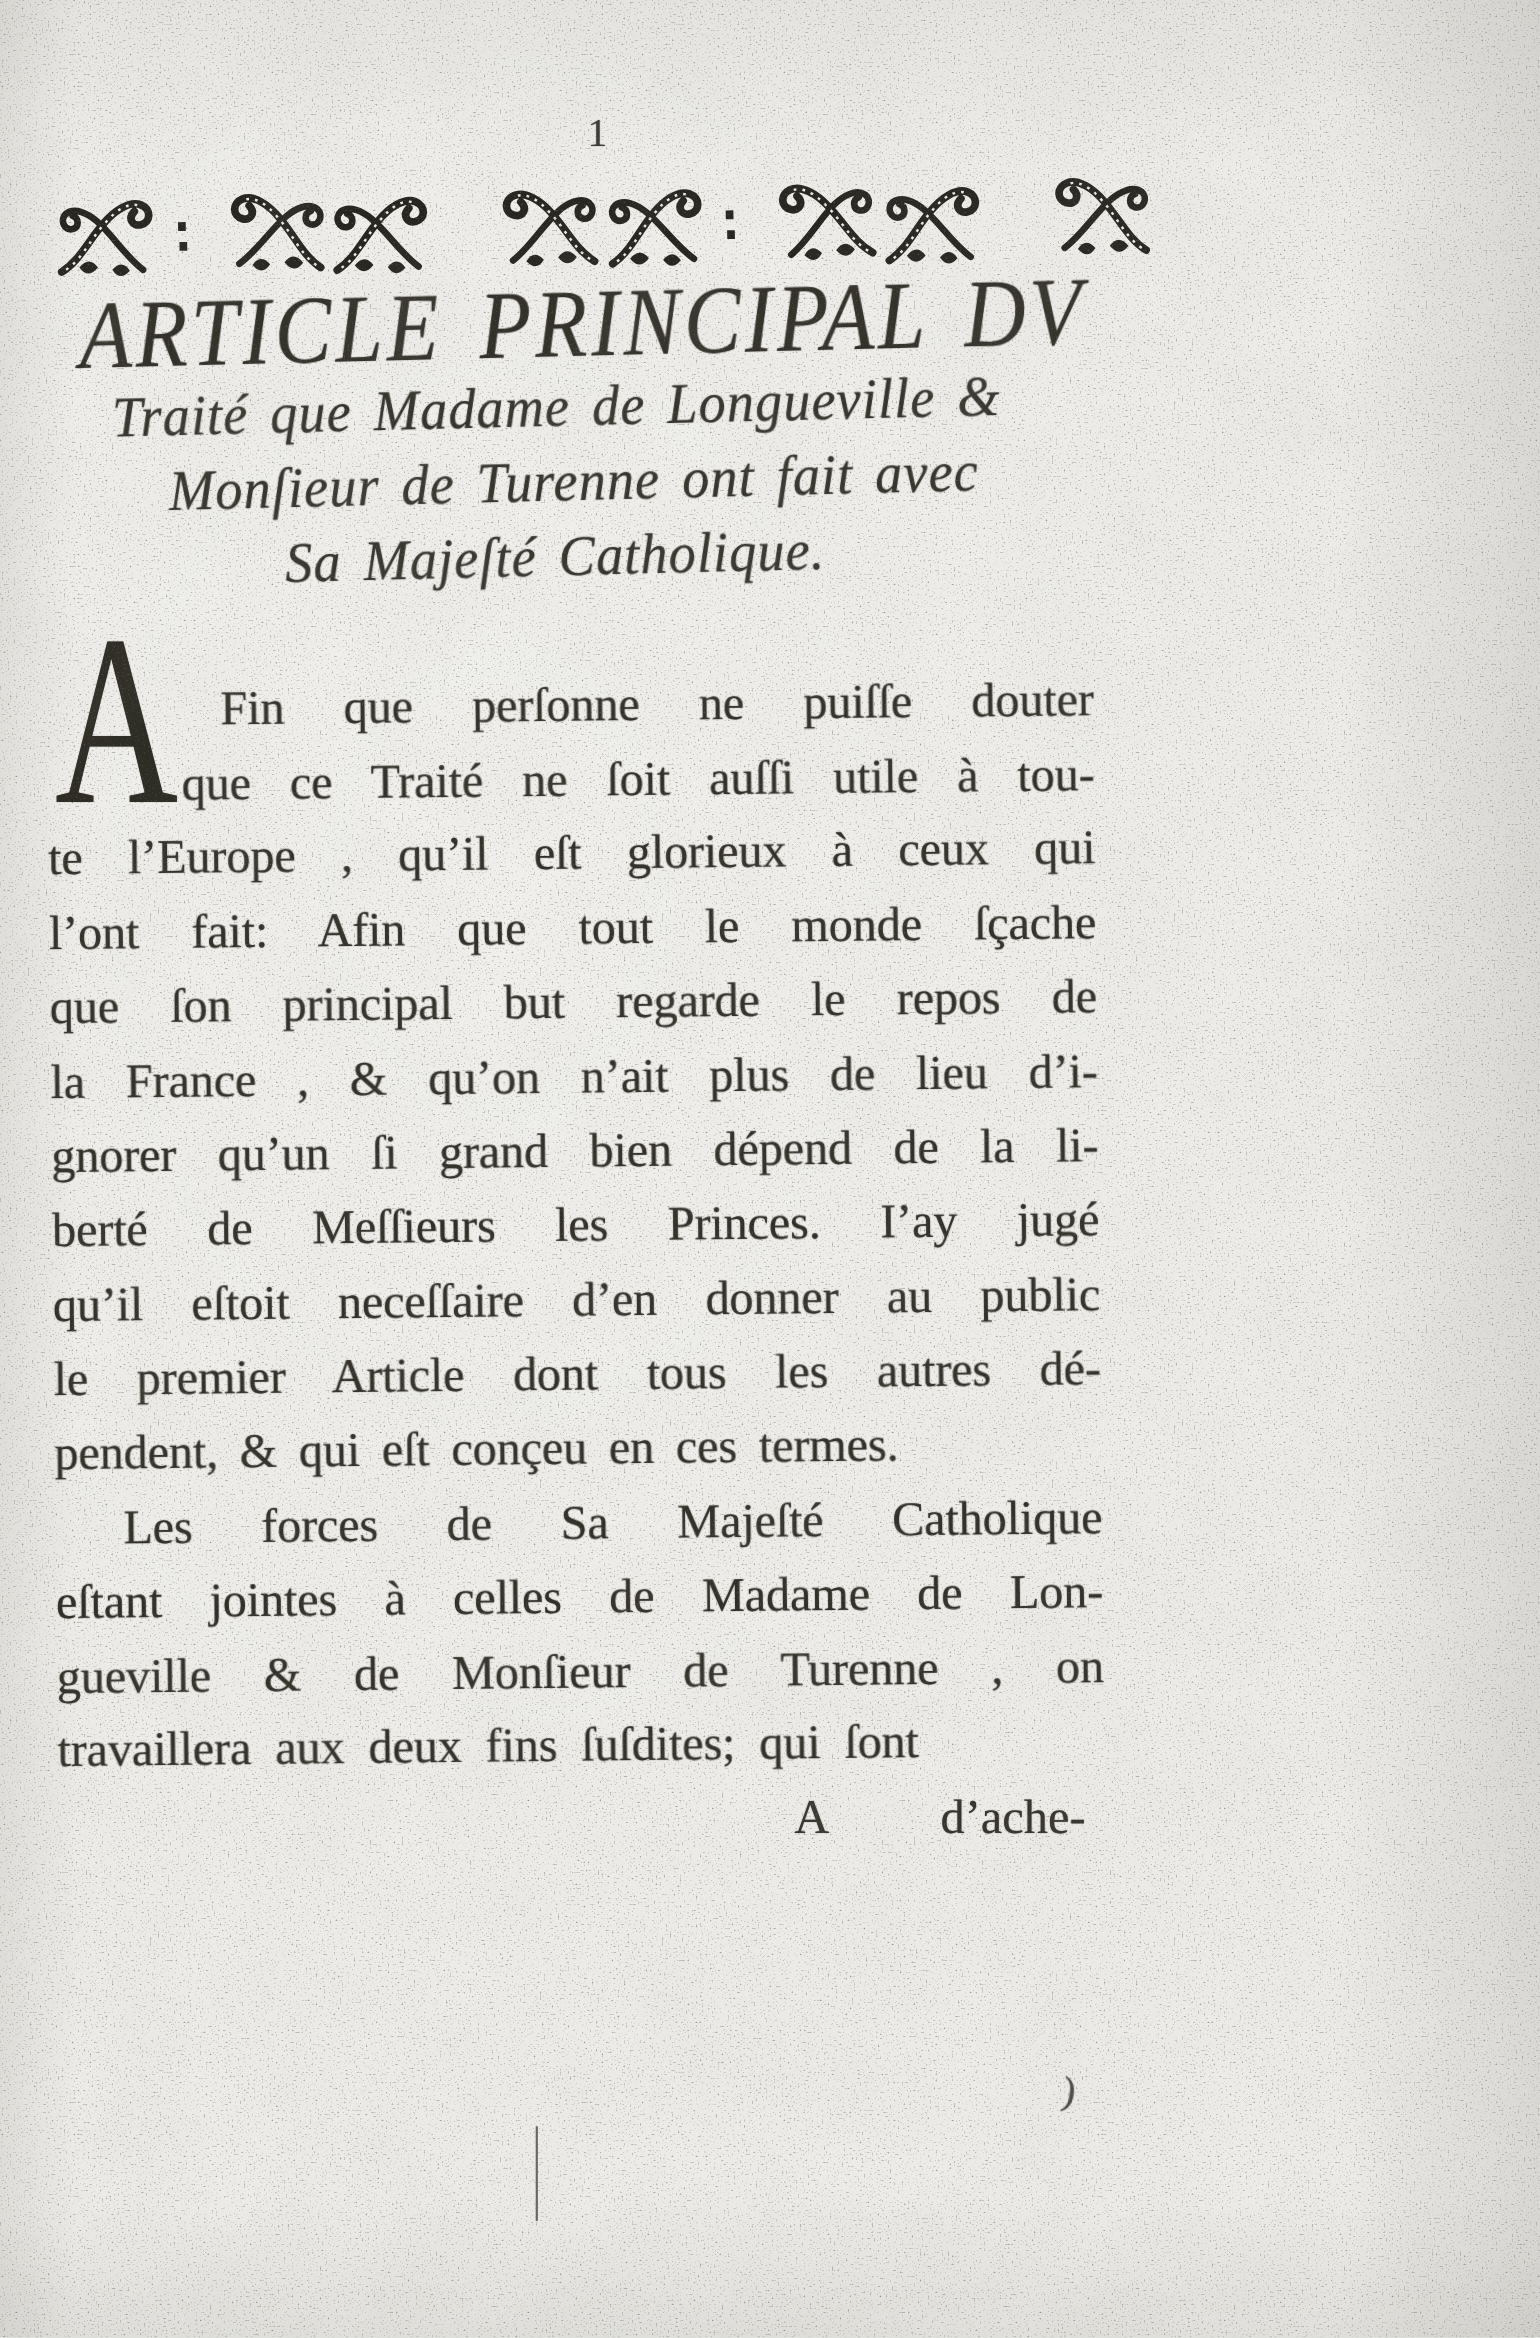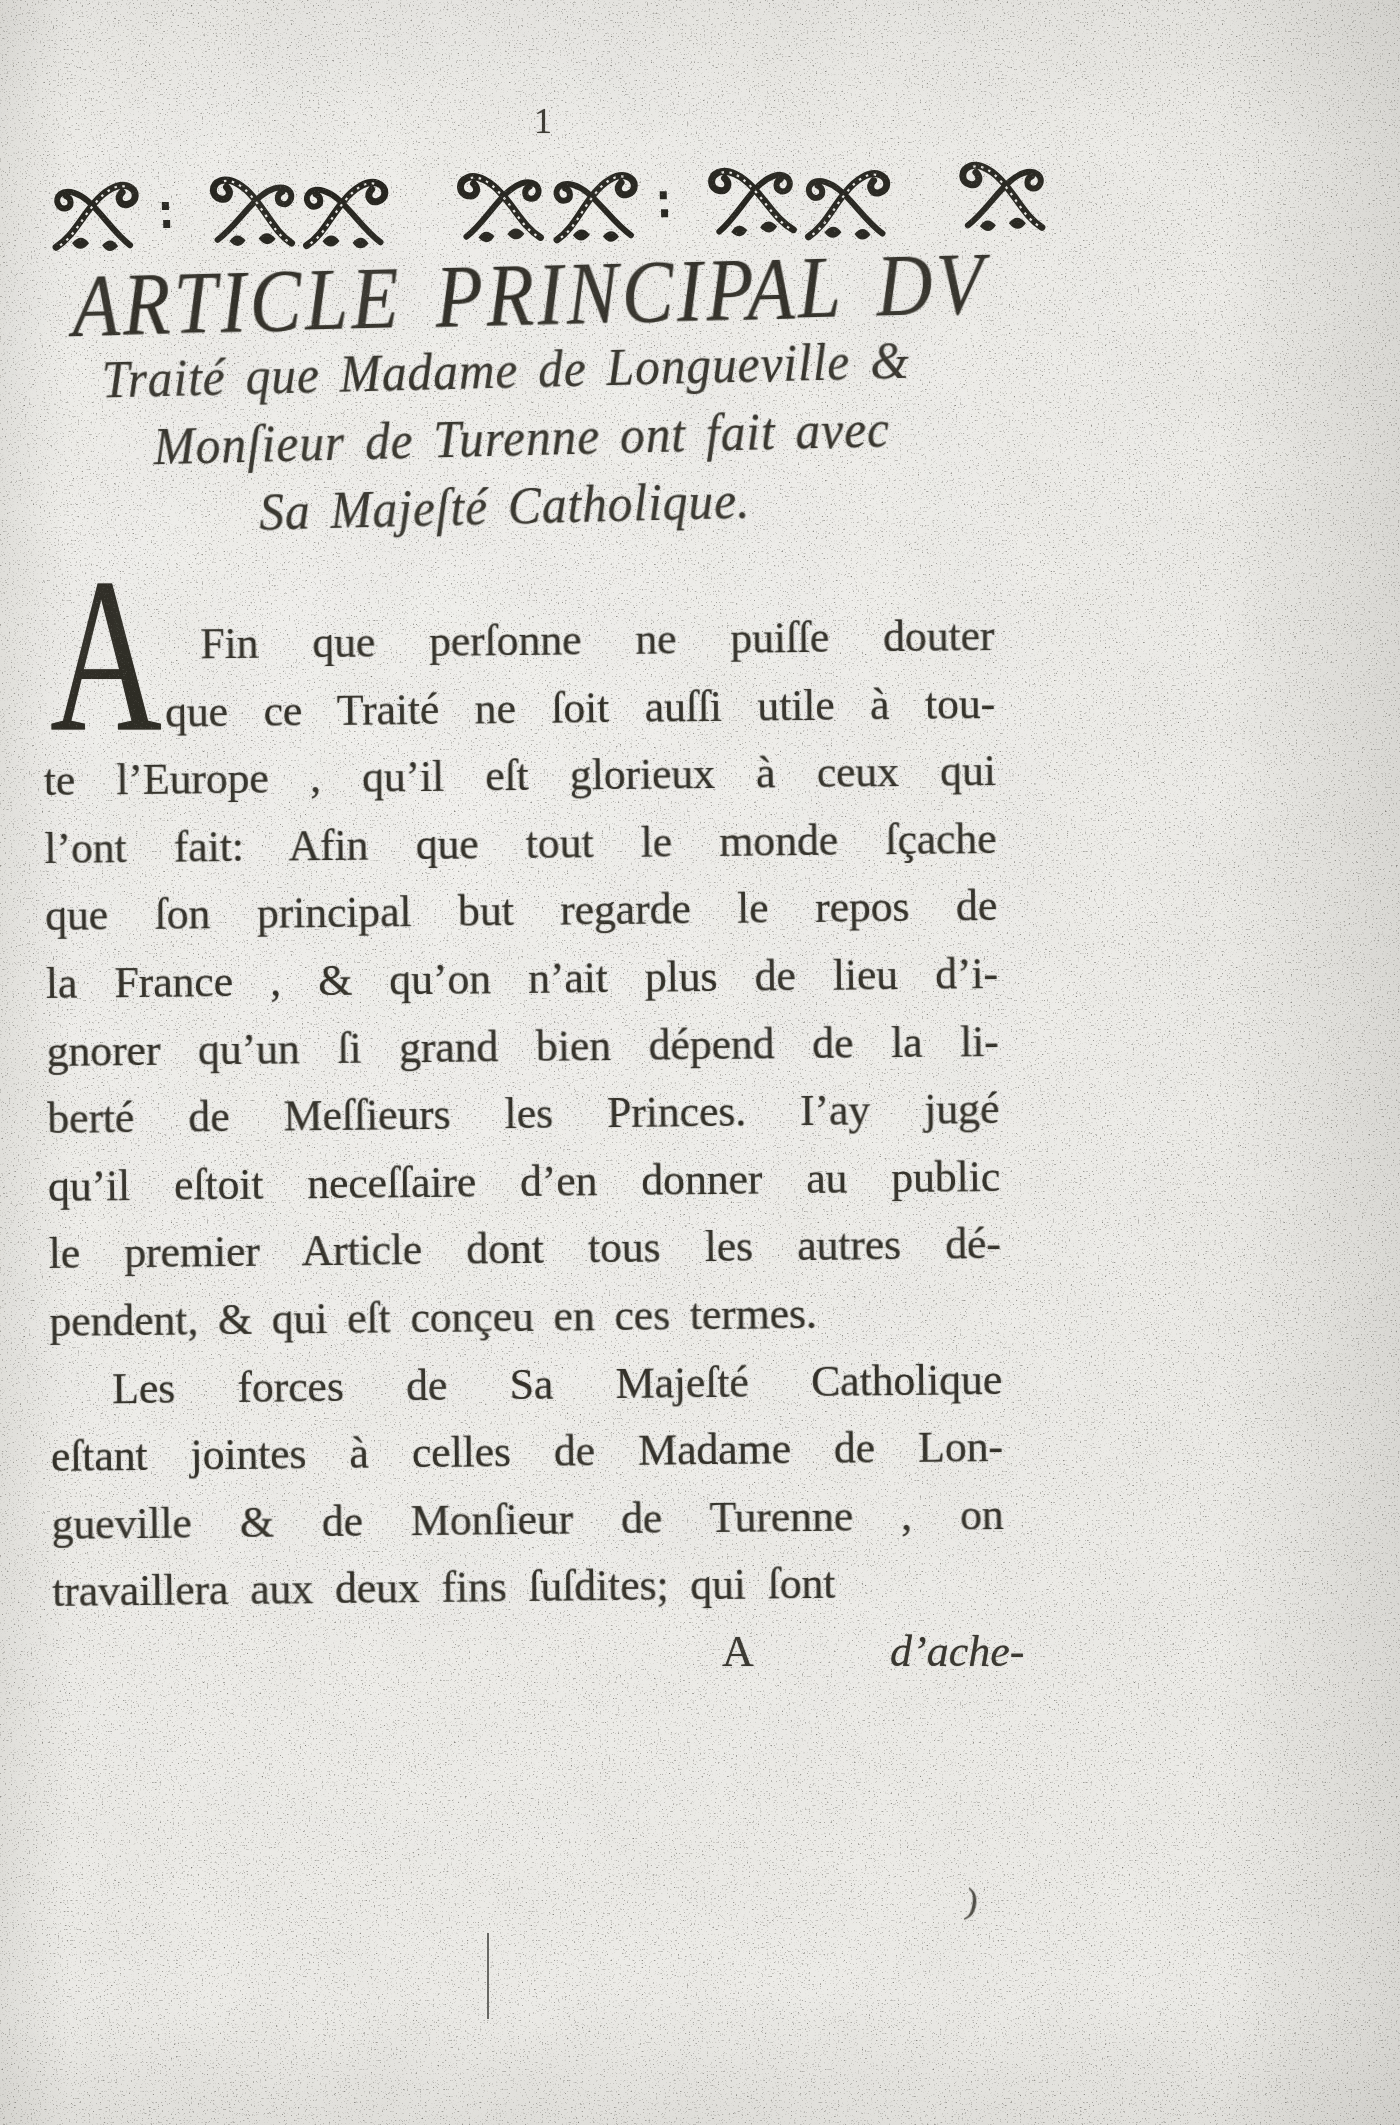--- a/index.html
+++ b/index.html
@@ -51,21 +51,21 @@
     white-space:nowrap;opacity:.93;
   }
   .bline.ind1{padding-left:158px;}
   .bline.ind2{padding-left:122px;}
   .bline.ind3{padding-left:62px;}
   .bline.noj{text-align-last:left;}
   .bline.ws9{word-spacing:9px;}
   .bline.ws11{word-spacing:11px;}
   .footer-line{position:absolute;left:42px;top:1618px;width:952px;height:68px;z-index:2;font-size:44px;line-height:68px;}
   .sig{position:absolute;left:680px;top:0;opacity:.9;}
-  .catch{position:absolute;left:848px;top:0;opacity:.9;font-style:italic;}
+  .catch{position:absolute;left:813px;top:0;opacity:.9;}
   .mark-vline{position:absolute;left:487px;top:1933px;width:2px;height:86px;background:#3a3a36;opacity:.75;z-index:2;}
   .mark-paren{position:absolute;left:966px;top:1880px;font-size:36px;transform:rotate(9deg);opacity:.8;z-index:2;}
 </style>
 </head>
 <body>
 
 <div class="page">
 
   <div class="shading"></div>
 

